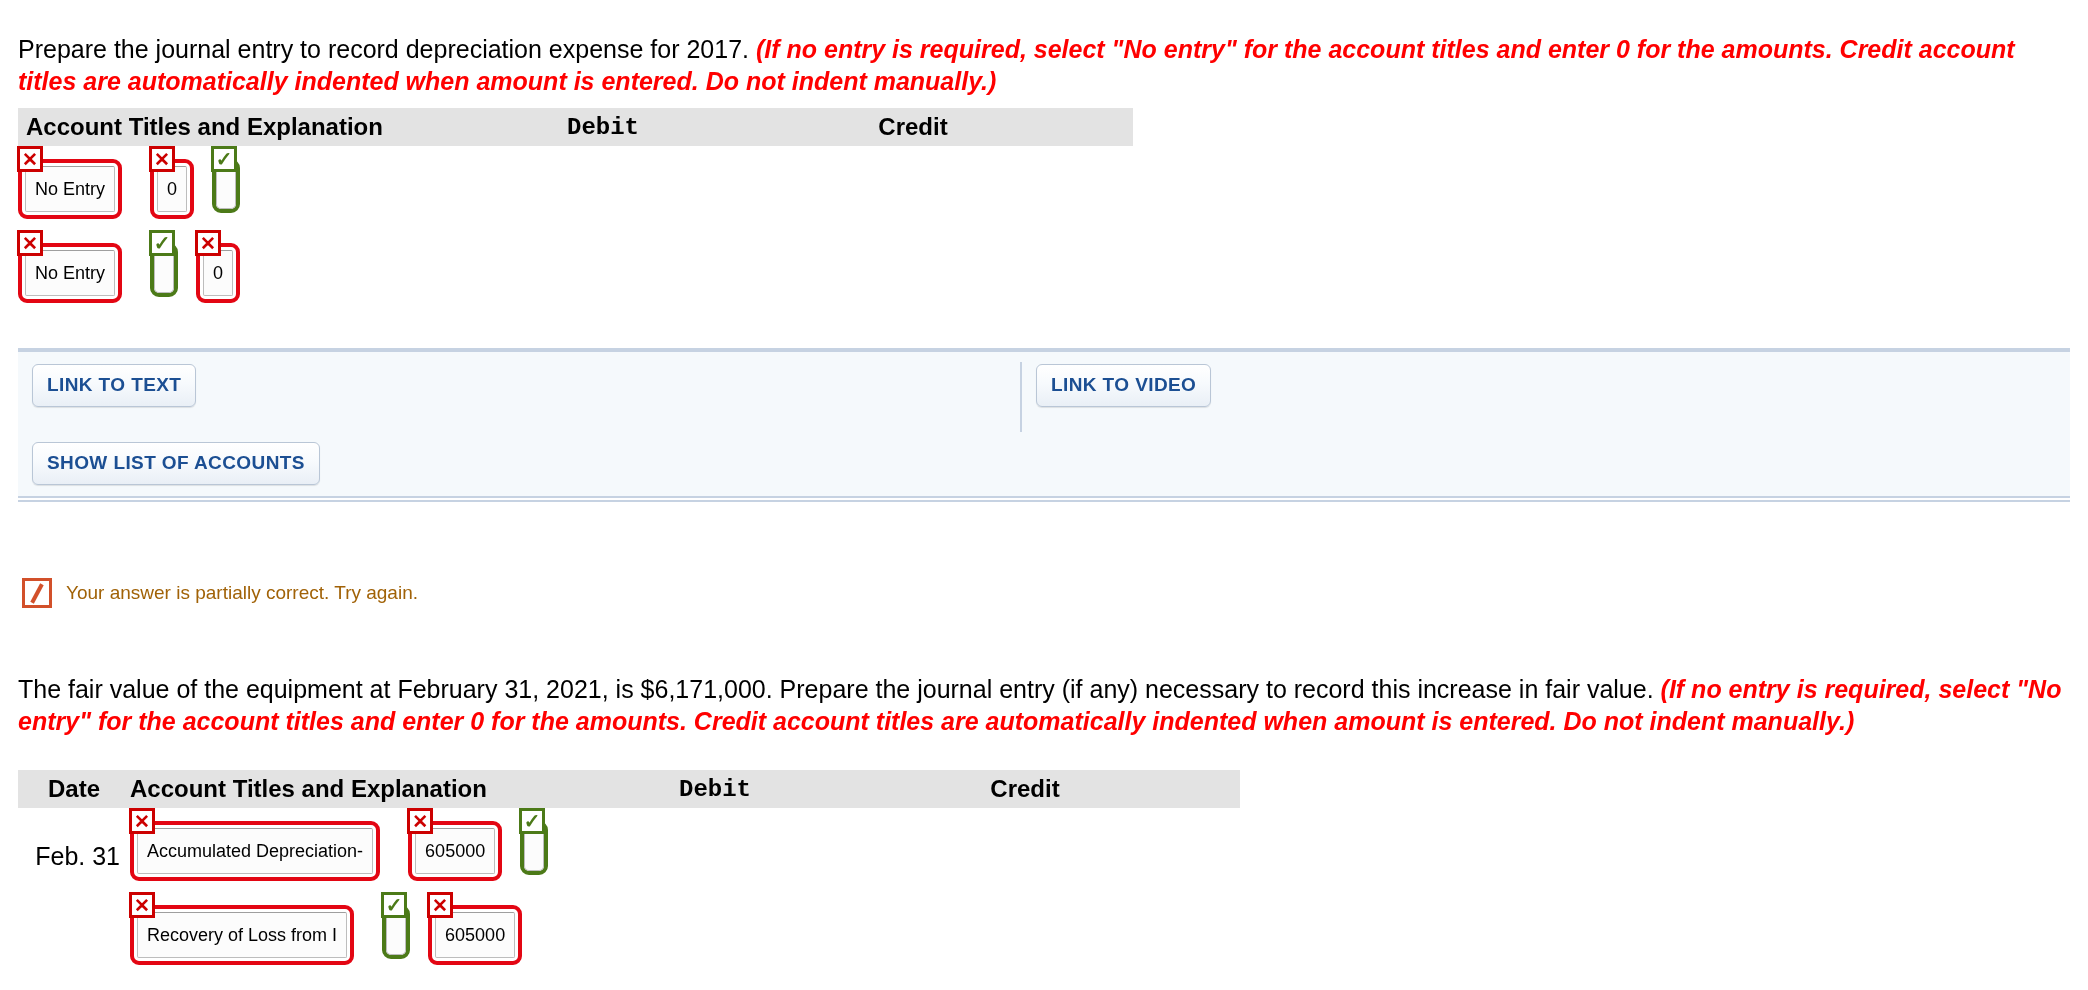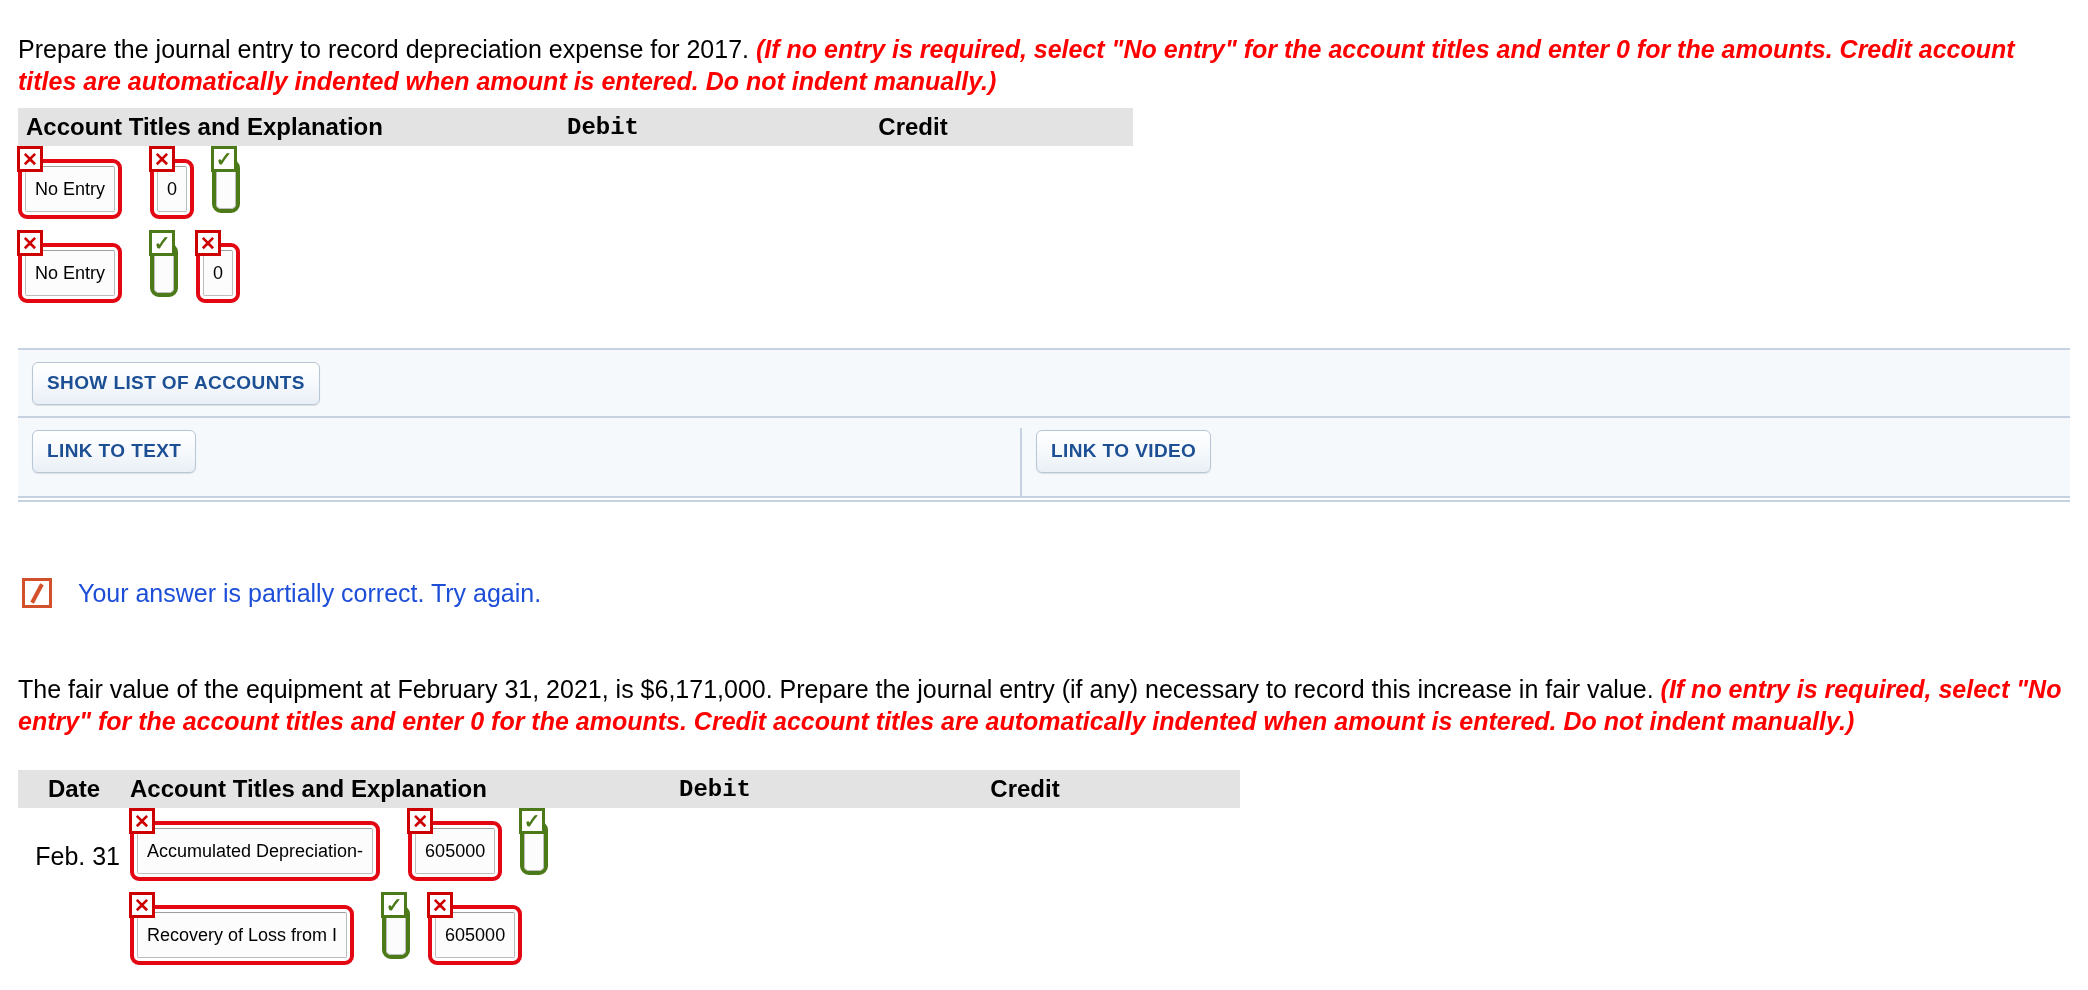--- a/index.html
+++ b/index.html
@@ -207,21 +207,21 @@
   .feedback .mark::before {
     content: "";
     position: absolute;
     left: 50%;
     top: 2px;
     width: 4px;
     height: 21px;
     background: #d2502a;
     transform: translateX(-50%) rotate(28deg);
   }
-  .feedback .ftext { font-size: 25px; color: #1d4ed8; margin-left: 12px; }
+  .feedback .ftext { font-size: 19px; color: #a16207; }
 </style>
 </head>
 <body>
 
 <div class="page">
 
   <p class="prompt" id="prompt-1"><span>Prepare the journal entry to record depreciation expense for 2017.</span>
     <span class="hint">(If no entry is required, select "No entry" for the account titles and enter 0 for the amounts. Credit account titles are automatically indented when amount is entered. Do not indent manually.)</span>
   </p>
 
@@ -274,30 +274,30 @@
       <div class="field">
         <span class="flag">✕</span>
         <div class="boxwrap">
           <div class="inp num w-credit">0</div>
         </div>
       </div>
     </div>
   </div>
 
   <div class="panel">
-    <div class="panel-row">
-      <button class="wbtn">SHOW LIST OF ACCOUNTS</button>
-    </div>
     <div class="panel-row second">
       <div class="cell-left">
         <button class="wbtn">LINK TO TEXT</button>
       </div>
       <div class="cell-right">
         <button class="wbtn">LINK TO VIDEO</button>
       </div>
+    </div>
+    <div class="panel-row">
+      <button class="wbtn">SHOW LIST OF ACCOUNTS</button>
     </div>
   </div>
 
   <div class="divider-line"></div>
 
   <div class="feedback">
     <span class="mark"></span>
     <span class="ftext">Your answer is partially correct.  Try again.</span>
   </div>
 

